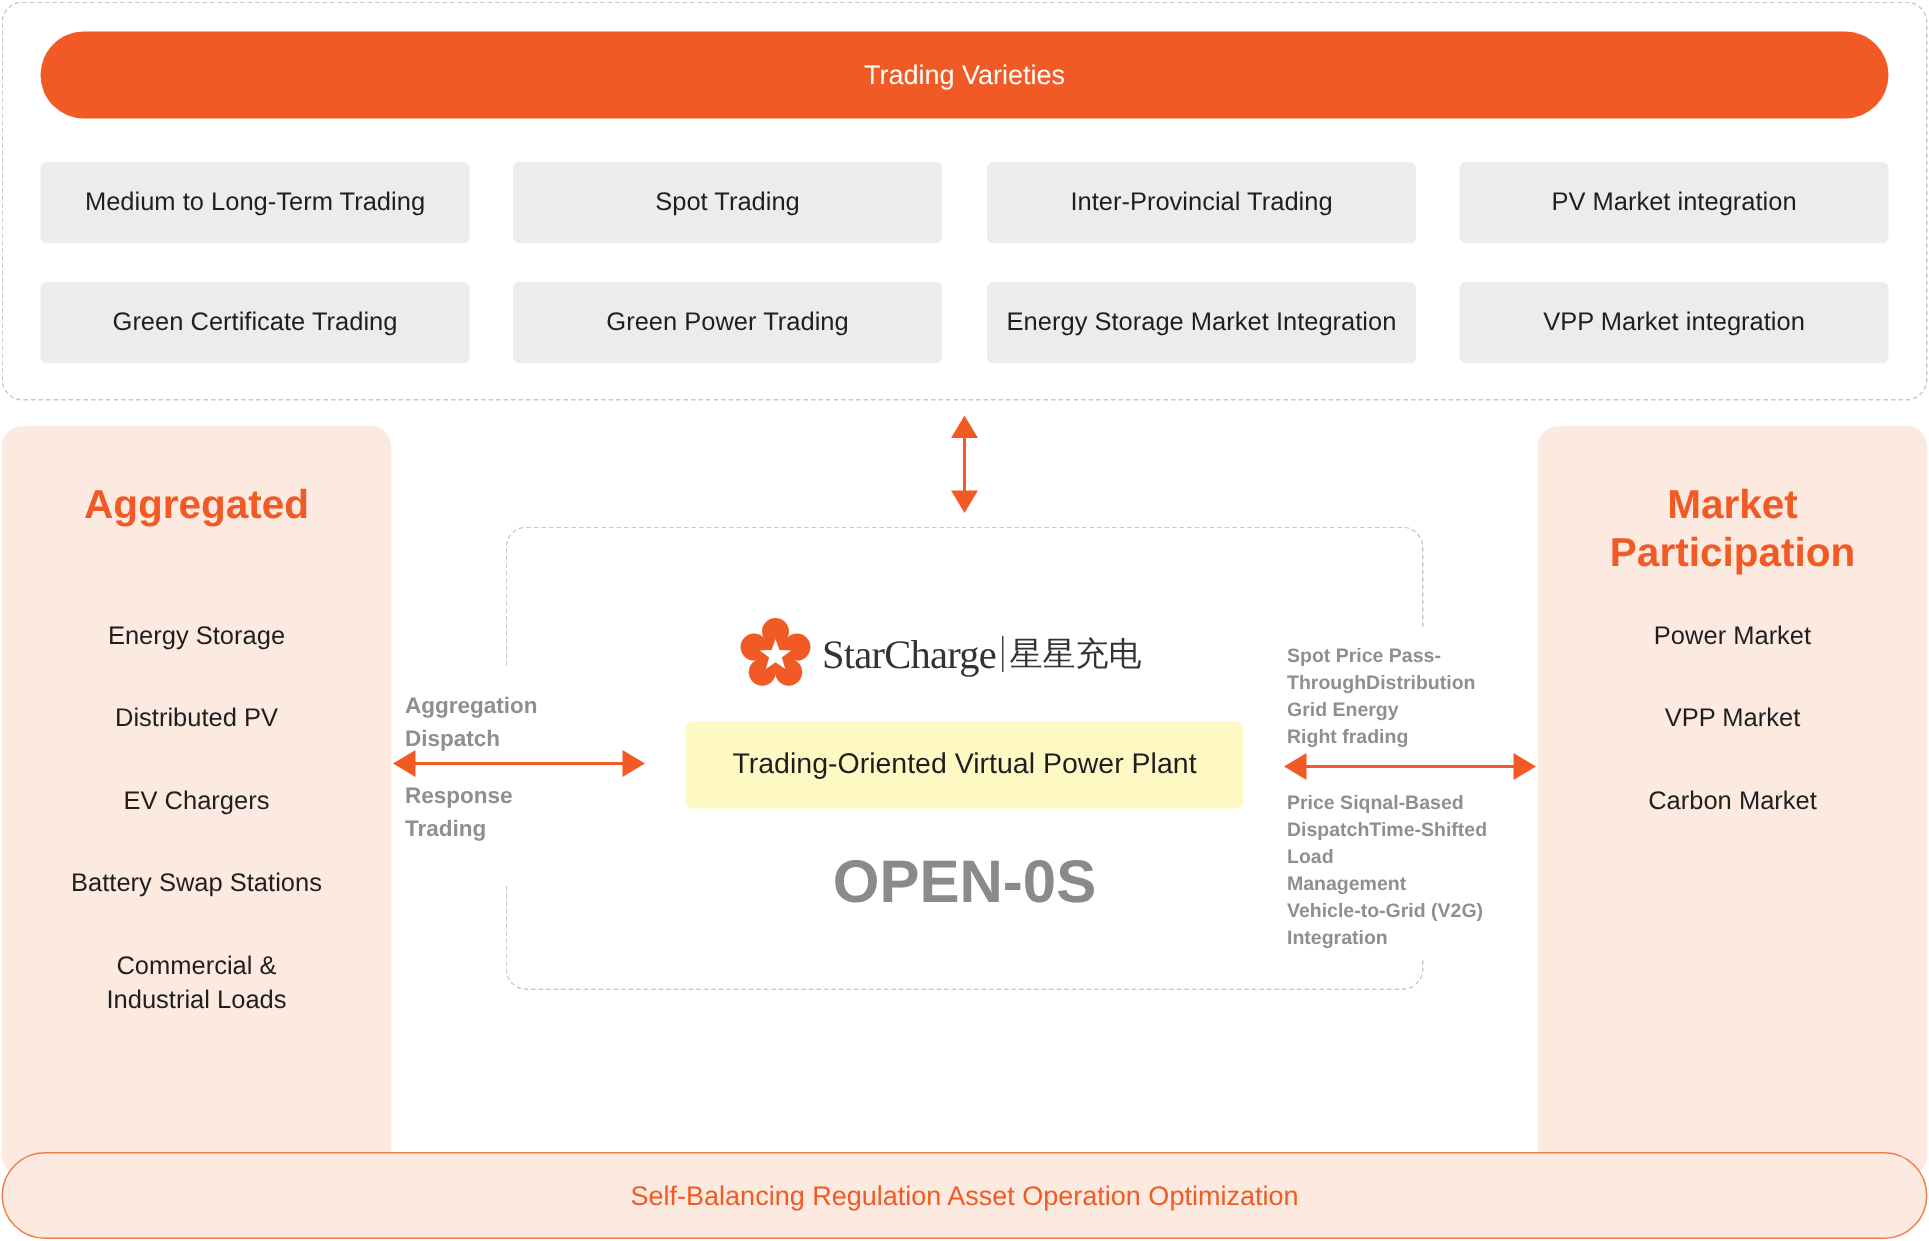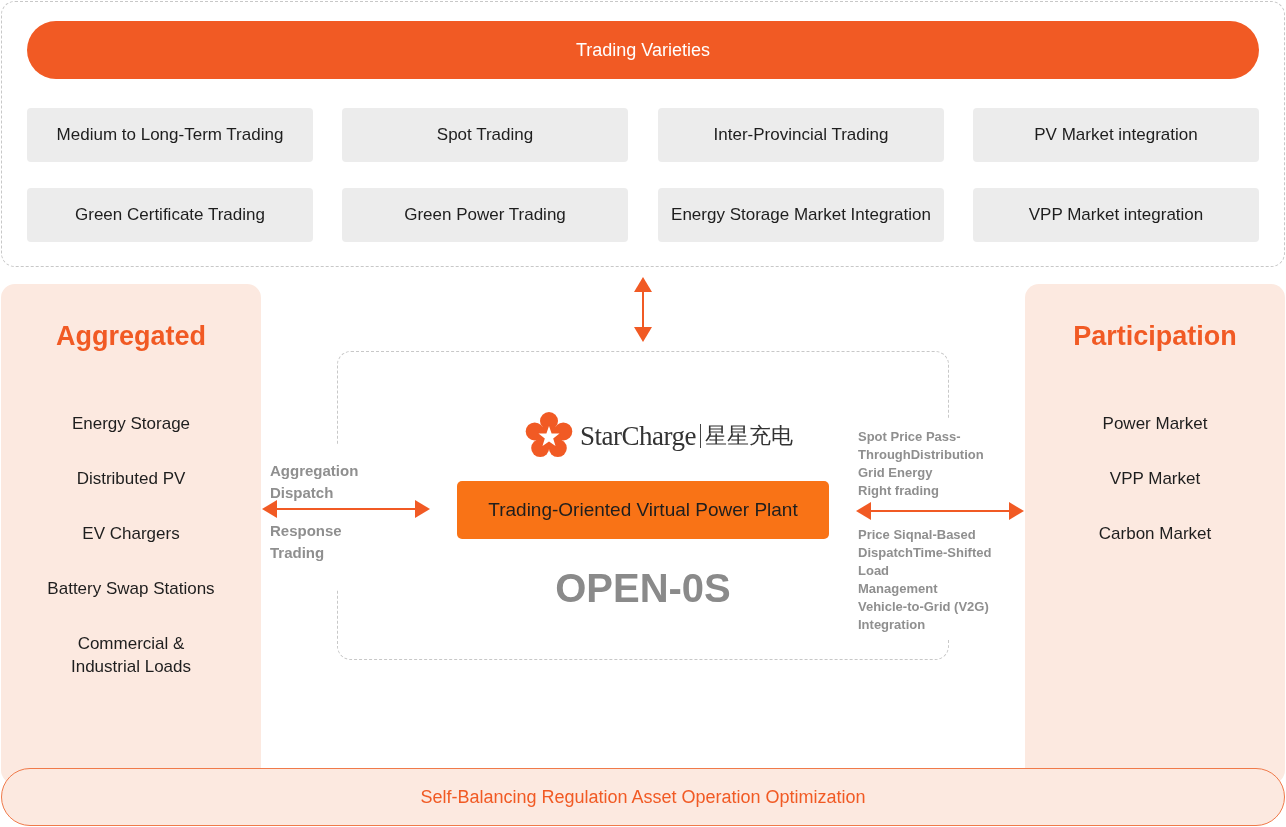--- a/index.html
+++ b/index.html
@@ -13,25 +13,25 @@
   
   .side-panel { position: absolute; top: 284px; height: 500px; background: #fce9e0; border-radius: 14px; }
   .side-left { left: 1px; width: 260px; }
   .side-right { left: 1025px; width: 260px; }
   .side-title { position: absolute; left: 0; right: 0; top: 36px; text-align: center; color: #f15a24; font-weight: bold; font-size: 27px; line-height: 32px; }
   .side-item { position: absolute; left: 0; right: 0; text-align: center; color: #1e1e1e; font-size: 17px; line-height: 23px; }
 
   
   .center-box { position: absolute; left: 337px; top: 351px; width: 612px; height: 309px; border: 1px dashed #c8c8c8; border-radius: 14px; }
   .mask { position: absolute; background: #fff; }
-  .logo { position: absolute; left: 524px; top: 410px; display: flex; align-items: center; height: 52px; }
+  .logo { position: absolute; left: 492px; top: 410px; display: flex; align-items: center; height: 52px; }
   .logo-text { font-family: "Liberation Serif", "DejaVu Serif", serif; font-size: 27px; color: #333; margin-left: 6px; letter-spacing: -0.5px; }
   .logo-sep { width: 1px; height: 24px; background: #444; margin: 0 4px; }
   .logo-cn { font-family: Liberation Serif, serif; font-size: 22px; color: #333; }
-  .vpp-box { position: absolute; left: 457px; top: 481px; width: 372px; height: 58px; background: #f97316; border-radius: 5px; color: #1e1e1e; font-size: 19px; display: flex; align-items: center; justify-content: center; }
+  .vpp-box { position: absolute; left: 457px; top: 481px; width: 372px; height: 58px; background: #fef9c3; border-radius: 5px; color: #1e1e1e; font-size: 19px; display: flex; align-items: center; justify-content: center; }
   .openos { position: absolute; left: 457px; top: 566px; width: 372px; text-align: center; font-weight: bold; font-size: 40px; color: #8a8a8a; }
 
   .conn-label { position: absolute; text-align: left; color: #8f8f8f; font-weight: bold; font-size: 15px; line-height: 22px; }
   .conn-label.small { font-size: 13px; line-height: 18px; }
 
   
   .bottom-bar { position: absolute; left: 1px; top: 768px; width: 1284px; height: 58px; background: #fce9e0; border: 1.5px solid #f07a4a; border-radius: 29px; color: #f15a24; font-size: 18px; display: flex; align-items: center; justify-content: center; }
 
   svg.arrows { position: absolute; left: 0; top: 0; }
 </style>
@@ -57,20 +57,21 @@
   <div class="side-item" style="top:128px;">Energy Storage</div>
   <div class="side-item" style="top:238px;">EV Chargers</div>
   <div class="side-item" style="top:183px;">Distributed PV</div>
   <div class="side-item" style="top:293px;">Battery Swap Stations</div>
   <div class="side-item" style="top:348px;">Commercial &amp;</div>
   <div class="side-item" style="top:371px;">Industrial Loads</div>
 </div>
 
 <div class="side-panel side-right">
   <div class="side-title">
+    <div>Market</div>
     <div>Participation</div>
   </div>
   <div class="side-item" style="top:128px;">Power Market</div>
   <div class="side-item" style="top:183px;">VPP Market</div>
   <div class="side-item" style="top:238px;">Carbon Market</div>
 </div>
 
 <div class="center-box"></div>
 <div class="mask" style="left:330px;top:445px;width:20px;height:145px;"></div>
 <div class="mask" style="left:940px;top:418px;width:20px;height:222px;"></div>

